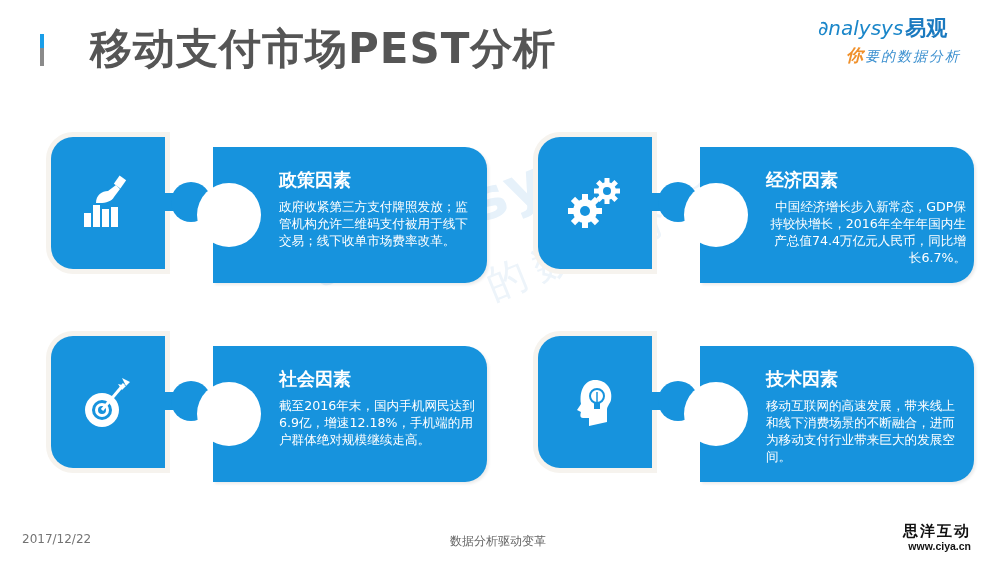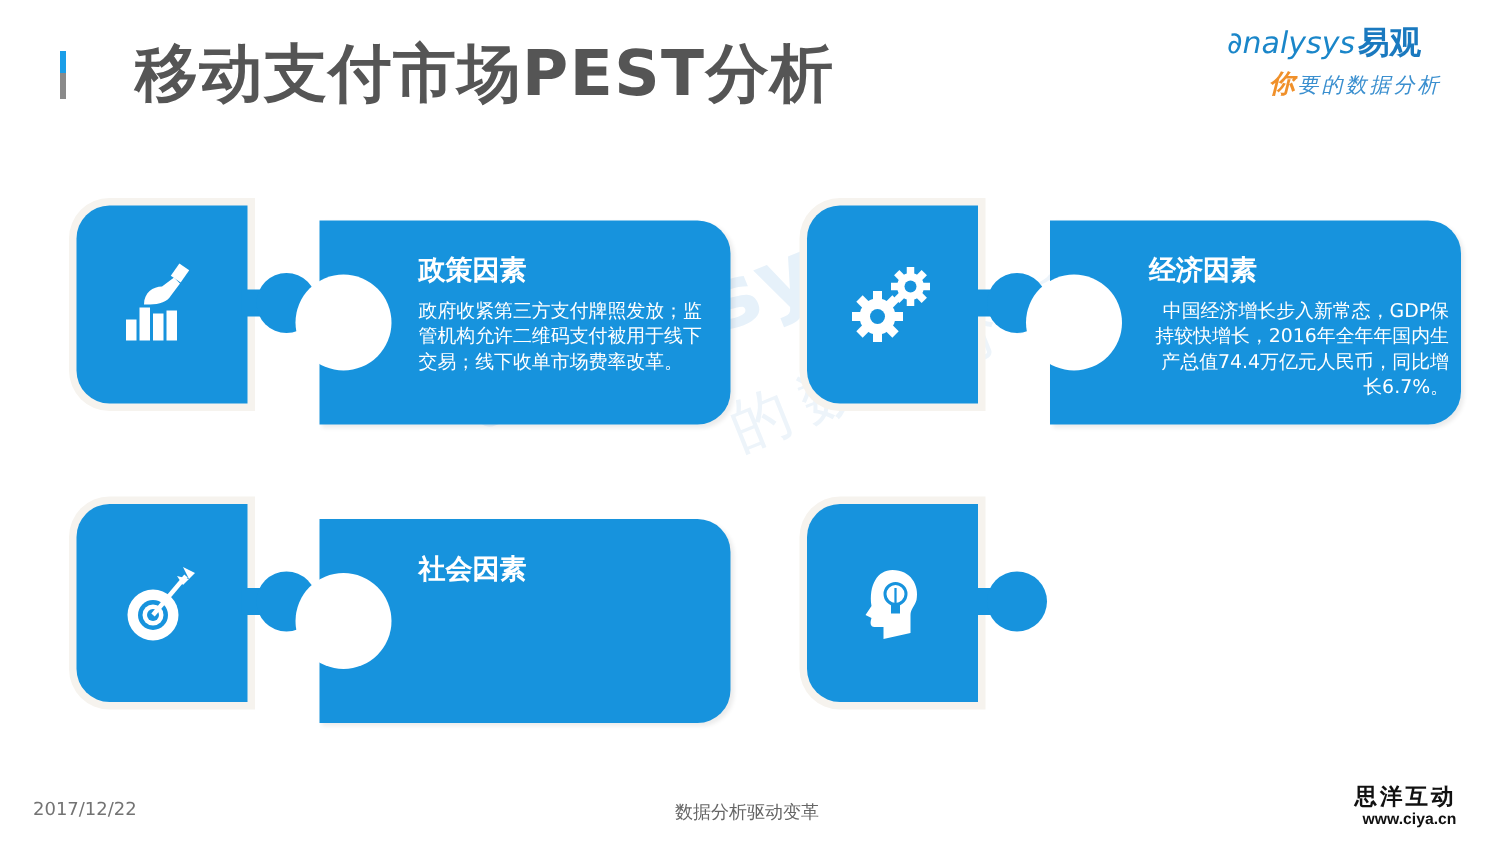--- a/index.html
+++ b/index.html
@@ -129,34 +129,40 @@
       <line x1="24" y1="38" x2="46" y2="12" stroke="#fff" stroke-width="3"></line>
       <path d="M44 6 L48 14 L52 10 Z" fill="#fff"></path>
       <path d="M40 12 L48 14 L44 18 Z" fill="#fff"></path>
     </svg>
   </div>
   <div class="neck"></div>
   <div class="knob"></div>
   <div class="right">
     <div class="hole"></div>
     <div class="head">社会因素</div>
+    <div class="body">截至2016年末，国内手机网民达到6.9亿，增速12.18%，手机端的用户群体绝对规模继续走高。</div>
   </div>
 </div>
 
 <div class="card" style="left:538px; top:334px;">
   <div class="left">
     <svg class="icon" viewBox="0 0 60 60">
       <path d="M30 8 C42 8 48 18 46 28 C45 32 42 34 42 38 L42 50 L24 54 L24 46 L18 46 C15 46 15 43 16 40 L12 38 L16 32 C14 18 20 8 30 8 Z" fill="#fff"></path>
       <circle cx="32" cy="24" r="7" fill="none" stroke="#1793dd" stroke-width="2"></circle>
       <rect x="29" y="31" width="6" height="6" fill="#1793dd"></rect>
       <line x1="32" y1="20" x2="32" y2="30" stroke="#1793dd" stroke-width="1.5"></line>
     </svg>
   </div>
   <div class="neck"></div>
   <div class="knob"></div>
+  <div class="right">
+    <div class="hole"></div>
+    <div class="head">技术因素</div>
+    <div class="body">移动互联网的高速发展，带来线上和线下消费场景的不断融合，进而为移动支付行业带来巨大的发展空间。</div>
+  </div>
 </div>
 
 <div class="footer-date">2017/12/22</div>
 <div class="footer-mid">数据分析驱动变革</div>
 <div class="corner-mark">
   <div class="cn">思洋互动</div>
   <div class="url">www.ciya.cn</div>
 </div>
 
 </body></html>

